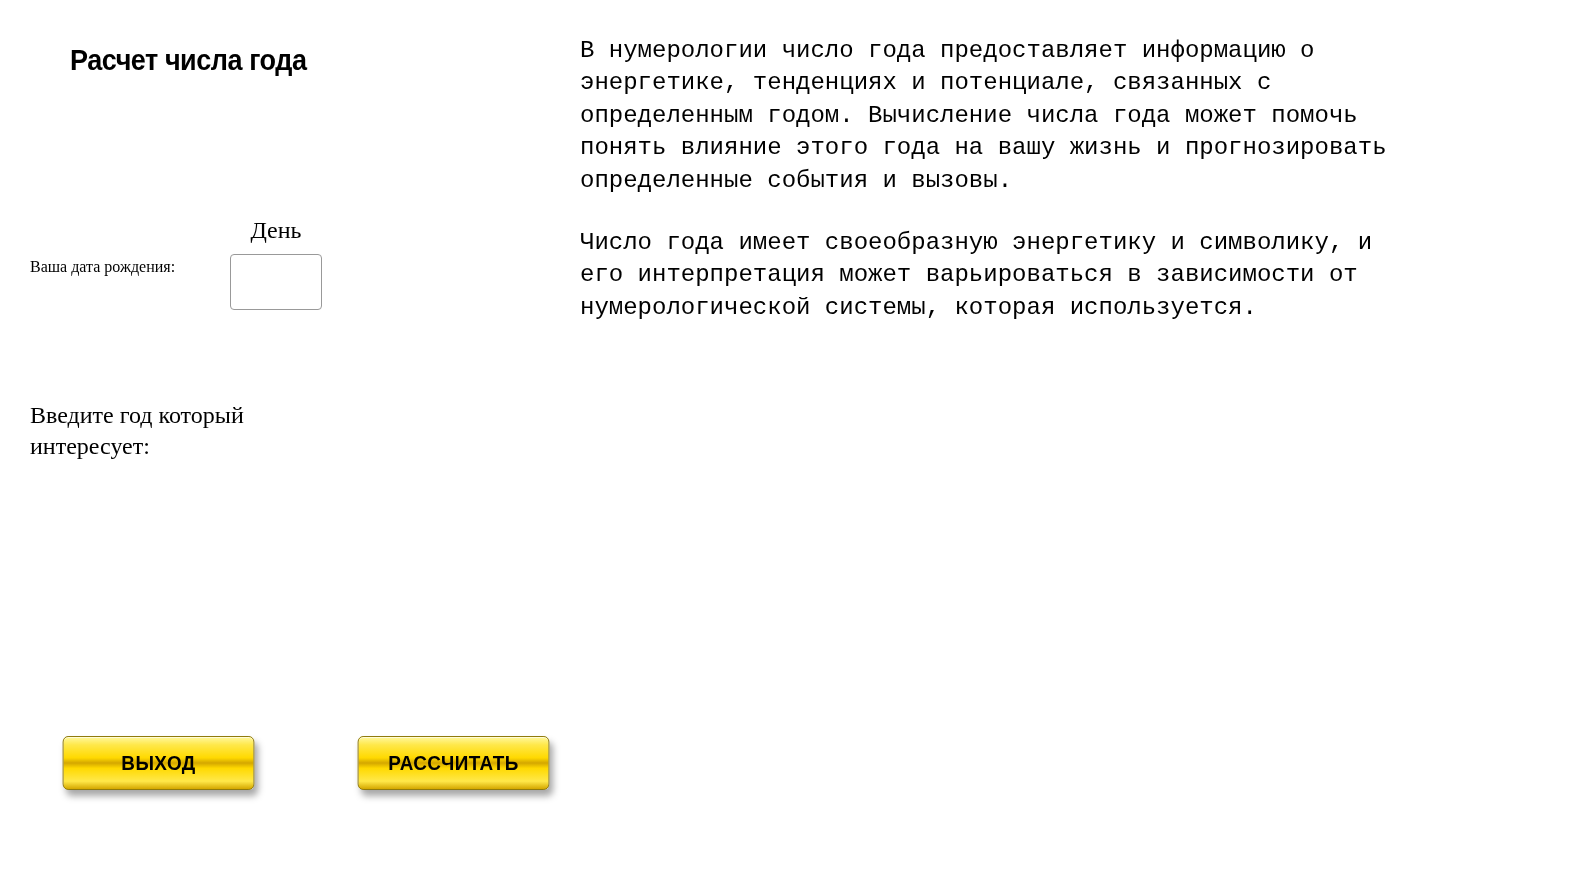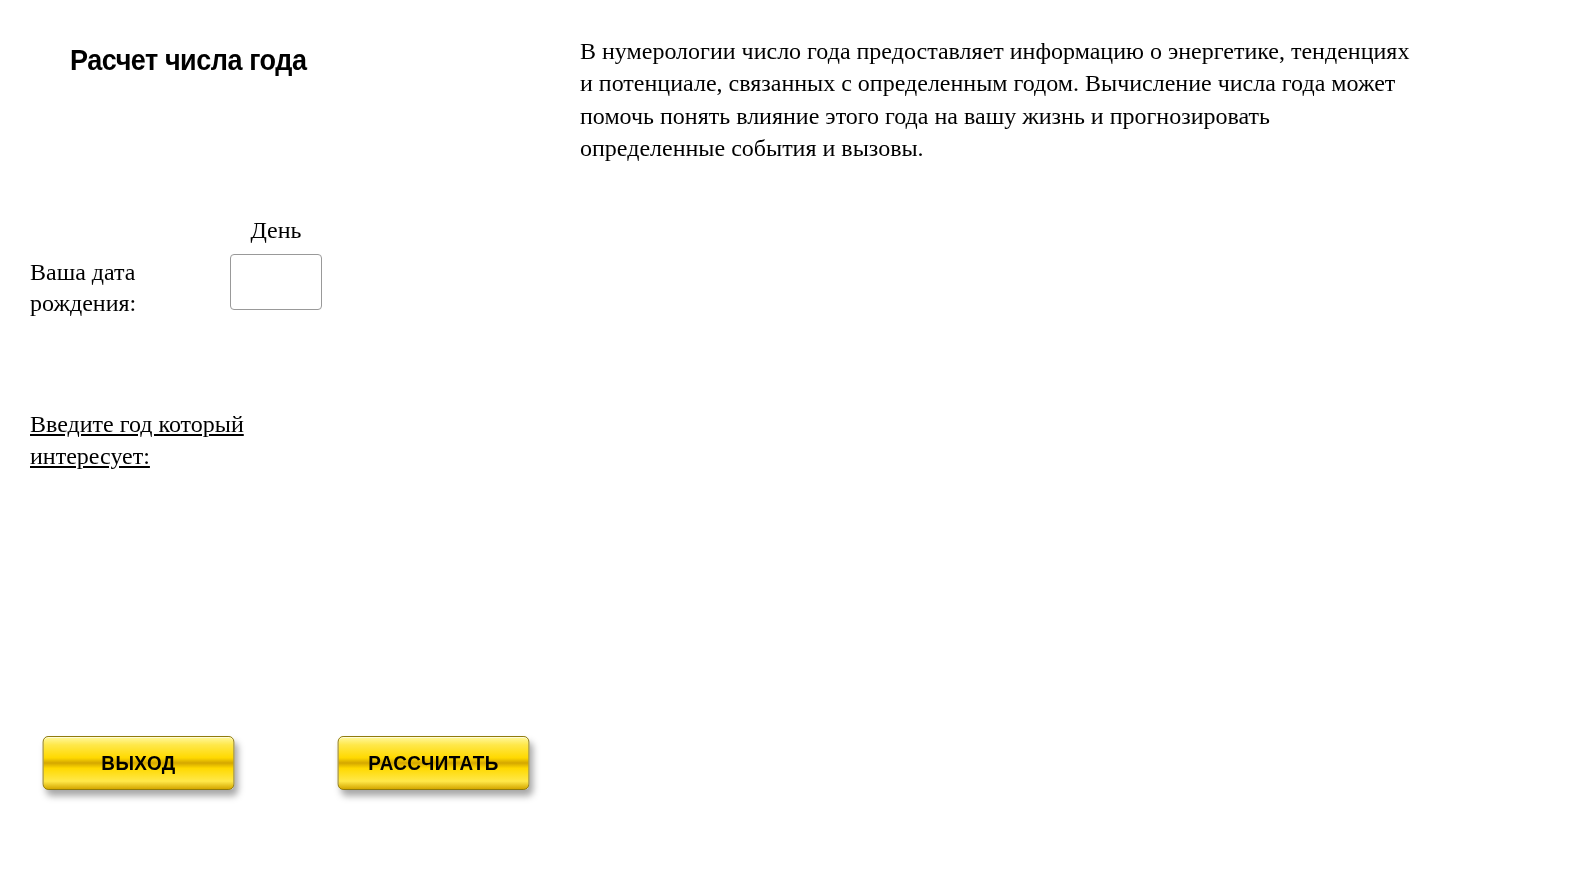--- a/index.html
+++ b/index.html
@@ -38,33 +38,32 @@
       transform: scaleX(0.9);
       transform-origin: left;
     }
     .field-group {
       display: flex;
       align-items: flex-start;
       margin-bottom: 50px;
       position: relative;
     }
     .field-label {
-      font-size: 24px;
+      font-size: 16px;
       color: #000;
       line-height: 1.3;
       width: 200px;
       padding-top: 40px;
     }
     .field-label-year {
       font-size: 24px;
       color: #000;
       line-height: 1.3;
       width: 300px;
       padding-top: 40px;
-      text-decoration: underline;
     }
     .input-col {
       display: flex;
       flex-direction: column;
       align-items: center;
       margin-right: 55px;
     }
     .input-col-label {
       font-size: 24px;
       color: #000;
@@ -90,25 +89,26 @@
       background: #fff;
     }
     .description {
       font-size: 24px;
       color: #000;
       line-height: 1.35;
       font-family: Georgia, 'Times New Roman', serif;
     }
     .description p {
       margin-bottom: 30px;
+      font-family: Liberation Mono, monospace;
     }
     .button-row {
       position: absolute;
       bottom: 95px;
-      left: 32px;
+      left: 52px;
       display: flex;
       gap: 82px;
     }
     .gold-button {
       width: 213px;
       height: 54px;
       background: linear-gradient(to bottom, #fff89e 0%, #ffe84a 15%, #ffd900 40%, #d4a700 50%, #ffd900 60%, #ffe84a 85%, #d4a700 100%);
       border: 1px solid #8a7400;
       border-radius: 6px;
       font-family: Arial, sans-serif;
@@ -137,20 +137,21 @@
     </div>
 
     <div class="field-group">
       <div class="field-label-year">Введите год который интересует:</div>
     </div>
   </div>
 
   <div class="right-panel">
     <div class="description">
       <p>В нумерологии число года предоставляет информацию о энергетике, тенденциях и потенциале, связанных с определенным годом. Вычисление числа года может помочь понять влияние этого года на вашу жизнь и прогнозировать определенные события и вызовы.</p>
+      <p>Число года имеет своеобразную энергетику и символику, и его интерпретация может варьироваться в зависимости от нумерологической системы, которая используется.</p>
     </div>
   </div>
 </div>
 
 <div class="button-row">
   <button class="gold-button">ВЫХОД</button>
   <button class="gold-button">РАССЧИТАТЬ</button>
 </div>
 
 </body></html>

